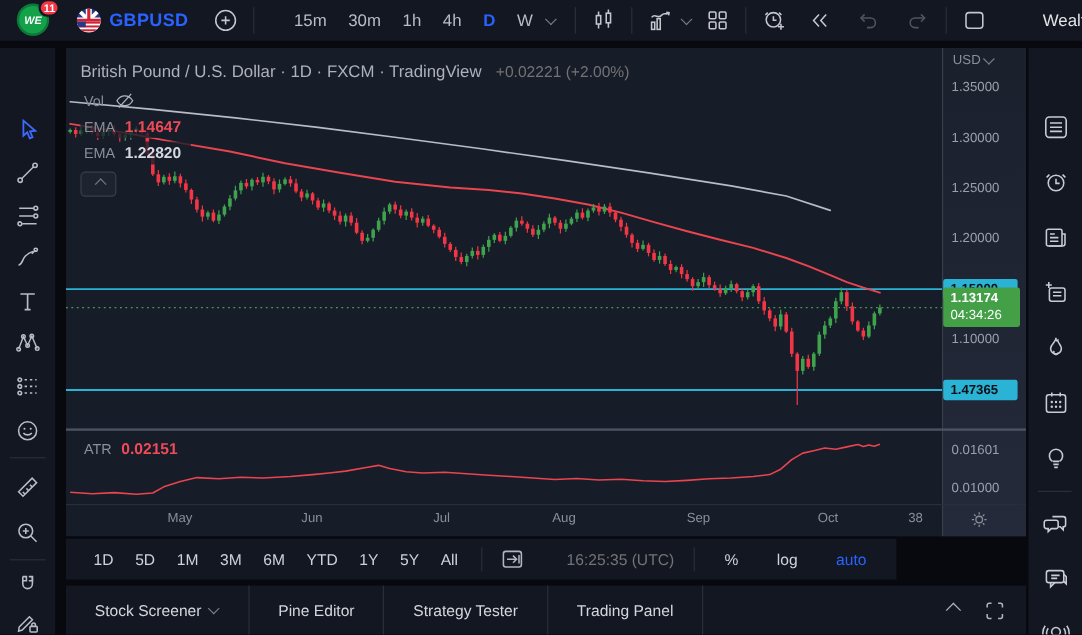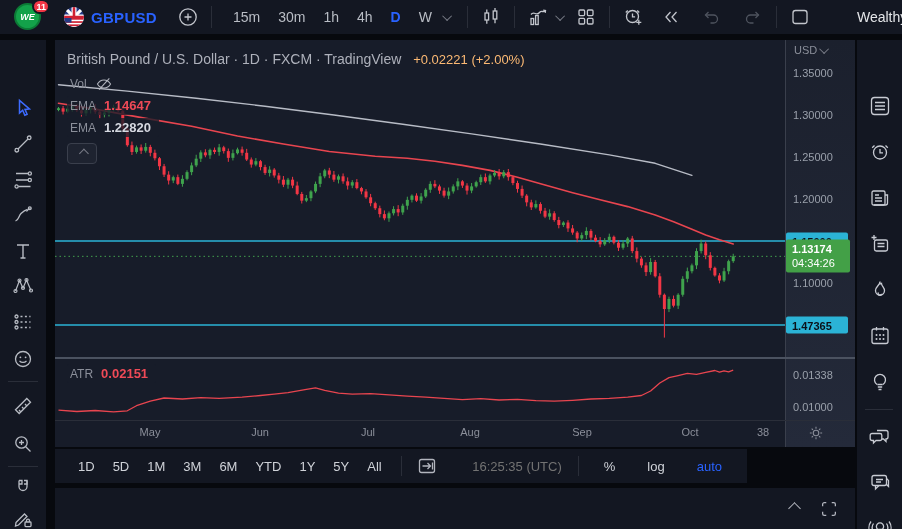--- a/index.html
+++ b/index.html
@@ -15,21 +15,21 @@
           display:flex; align-items:center; justify-content:center; color:#fff; font-size:9px; font-weight:bold; font-style:italic; }
   .badge { position:absolute; top:-4px; right:-8px; min-width:16px; height:15px; border-radius:8px;
            background:#f23645; color:#fff; font-size:9px; font-weight:bold; display:flex; align-items:center; justify-content:center;
            border:2px solid #131722; padding:0 2px; }
   .symbol-group { display:flex; align-items:center; margin-left:22px; gap:7px; cursor:pointer; }
   .symbol-name { color:#2962ff; font-weight:bold; font-size:15px; letter-spacing:.3px; }
   .tb-icon { display:flex; align-items:center; justify-content:center; width:30px; height:28px; border-radius:4px; cursor:pointer; flex:0 0 auto; }
   .tb-icon svg { stroke:#c3c6cd; }
   .tb-icon.dim svg { stroke:#4f545f; }
   .tb-divider { width:1px; height:22px; background:#2a2e39; margin:0 8px; flex:0 0 auto; }
-  .tf-group { display:flex; align-items:center; gap:4px; margin-left:6px; }
+  .tf-group { display:flex; align-items:center; gap:4px; margin-left:18px; }
   .tfbtn { font-size:14px; color:#b9bdc5; padding:4px 7px; border-radius:4px; cursor:pointer; }
   .tfbtn.active { color:#2962ff; font-weight:bold; }
   .chev { display:inline-block; width:7px; height:7px; border-left:1.5px solid #787b86; border-bottom:1.5px solid #787b86; transform:rotate(-45deg) translateY(-2px); }
   .chev-up { transform:rotate(135deg); }
   .account { display:flex; align-items:center; gap:8px; color:#e3e5e8; font-size:14px; margin-left:10px; }
 
   
   .lefttb { position:absolute; left:0; top:40px; width:46px; height:489px; background:#131722; }
   .ltool { position:absolute; left:11px; width:24px; height:24px; display:flex; align-items:center; justify-content:center; cursor:pointer; }
   .ltool svg { stroke:#b8bcc4; }
@@ -54,21 +54,21 @@
                 font-size:11px; font-weight:bold; display:flex; align-items:center; padding-left:6px; transform:translateY(-50%); z-index:7; }
   .last-badge { position:absolute; left:731px; width:64px; border-radius:2px; background:#43a047; color:#fff; font-size:11px;
                 padding:2px 0 3px 6px; line-height:14px; transform:translateY(-50%); z-index:8; }
   .last-badge .lp { font-weight:bold; }
   .usd-lbl { position:absolute; left:739px; top:4px; font-size:11px; color:#8b8f9a; display:flex; align-items:center; gap:5px; z-index:6; cursor:pointer; }
   .month-lbl { position:absolute; top:386px; transform:translateX(-50%); font-size:11px; color:#8b8f9a; z-index:6; }
   .gear-wrap { position:absolute; left:752px; top:384px; z-index:7; cursor:pointer; }
   .gear-wrap svg { stroke:#8b8f9a; }
 
   .legend-title { position:absolute; left:12px; top:11px; font-size:14px; color:#aeb1bb; z-index:9; }
-  .legend-title .chg { color:#fdba74; margin-left:8px; font-size:13px; }
+  .legend-title .chg { color:#737373; margin-left:8px; font-size:13px; }
   .legend-row { position:absolute; left:12px; display:flex; align-items:center; gap:8px; font-size:12px; color:#8b8f9a;
                 background:rgba(23,28,41,.78); padding:2px 8px 2px 3px; border-radius:2px; z-index:9; }
   .legend-row .val-red { color:#ef4a57; font-weight:bold; font-size:13px; }
   .legend-row .val-white { color:#d5d8e0; font-weight:bold; font-size:13px; }
   .collapse-btn { position:absolute; left:12px; top:103px; width:30px; height:21px; background:#1e2330; border:1px solid #3a3f4c;
                   border-radius:4px; display:flex; align-items:center; justify-content:center; z-index:9; cursor:pointer; }
   .eye-btn { cursor:pointer; display:flex; }
   .eye-btn svg { stroke:#b2b5be; }
 
   
@@ -680,21 +680,21 @@
     <div class="usd-lbl">
       <span>USD</span>
         <span class="chev"></span>
     </div>
     <div id="tick-labels">
         <div class="pricelbl" style="top: 33px;">1.35000</div>
         <div class="pricelbl" style="top: 75px;">1.30000</div>
         <div class="pricelbl" style="top: 117px;">1.25000</div>
         <div class="pricelbl" style="top: 159px;">1.20000</div>
         <div class="pricelbl" style="top: 243px;">1.10000</div>
-        <div class="pricelbl" style="top: 335px;">0.01338</div>
+        <div class="pricelbl" style="top: 335px;">0.01601</div>
         <div class="pricelbl" style="top: 367px;">0.01000</div>
       </div>
     <div id="level-badges">
         <div class="axis-badge" style="top: 201px; background: rgb(43, 179, 214);">1.15000</div>
         <div class="axis-badge" style="top: 285px; background: rgb(43, 179, 214);">1.47365</div>
       </div>
     <div class="last-badge" style="top:216px">
       <div class="lp">1.13174</div>
       <div>04:34:26</div>
     </div>
@@ -768,20 +768,35 @@
     <div class="foot-right">
       <span class="foot-clock">16:25:35 (UTC)</span>
       <span class="foot-div" style="margin:0 2px"></span>
       <span class="rangebtn">%</span>
       <span class="rangebtn">log</span>
       <span class="rangebtn blue">auto</span>
     </div>
   </div>
 
   <div class="tabsbar">
+    <div id="tabs-group" style="display:flex;align-items:stretch">
+        <div class="btab">
+          <span>Stock Screener</span>
+          <span class="chev"></span>
+        </div>
+        <div class="btab">
+          <span>Pine Editor</span>
+        </div>
+        <div class="btab">
+          <span>Strategy Tester</span>
+        </div>
+        <div class="btab">
+          <span>Trading Panel</span>
+        </div>
+      </div>
     <div class="tabs-right">
       <span class="tri">
           <span class="chev chev-up" style="width:9px;height:9px;border-color:#b2b5be"></span>
         </span>
       <span class="tri">
         <svg width="20" height="20" viewBox="0 0 22 22" fill="none" stroke-width="1.4">
             <path d="M4 8V5.8A1.8 1.8 0 0 1 5.8 4H8M14 4h2.2A1.8 1.8 0 0 1 18 5.8V8M18 14v2.2a1.8 1.8 0 0 1-1.8 1.8H14M8 18H5.8A1.8 1.8 0 0 1 4 16.2V14"></path>
           </svg>
       </span>
     </div>

